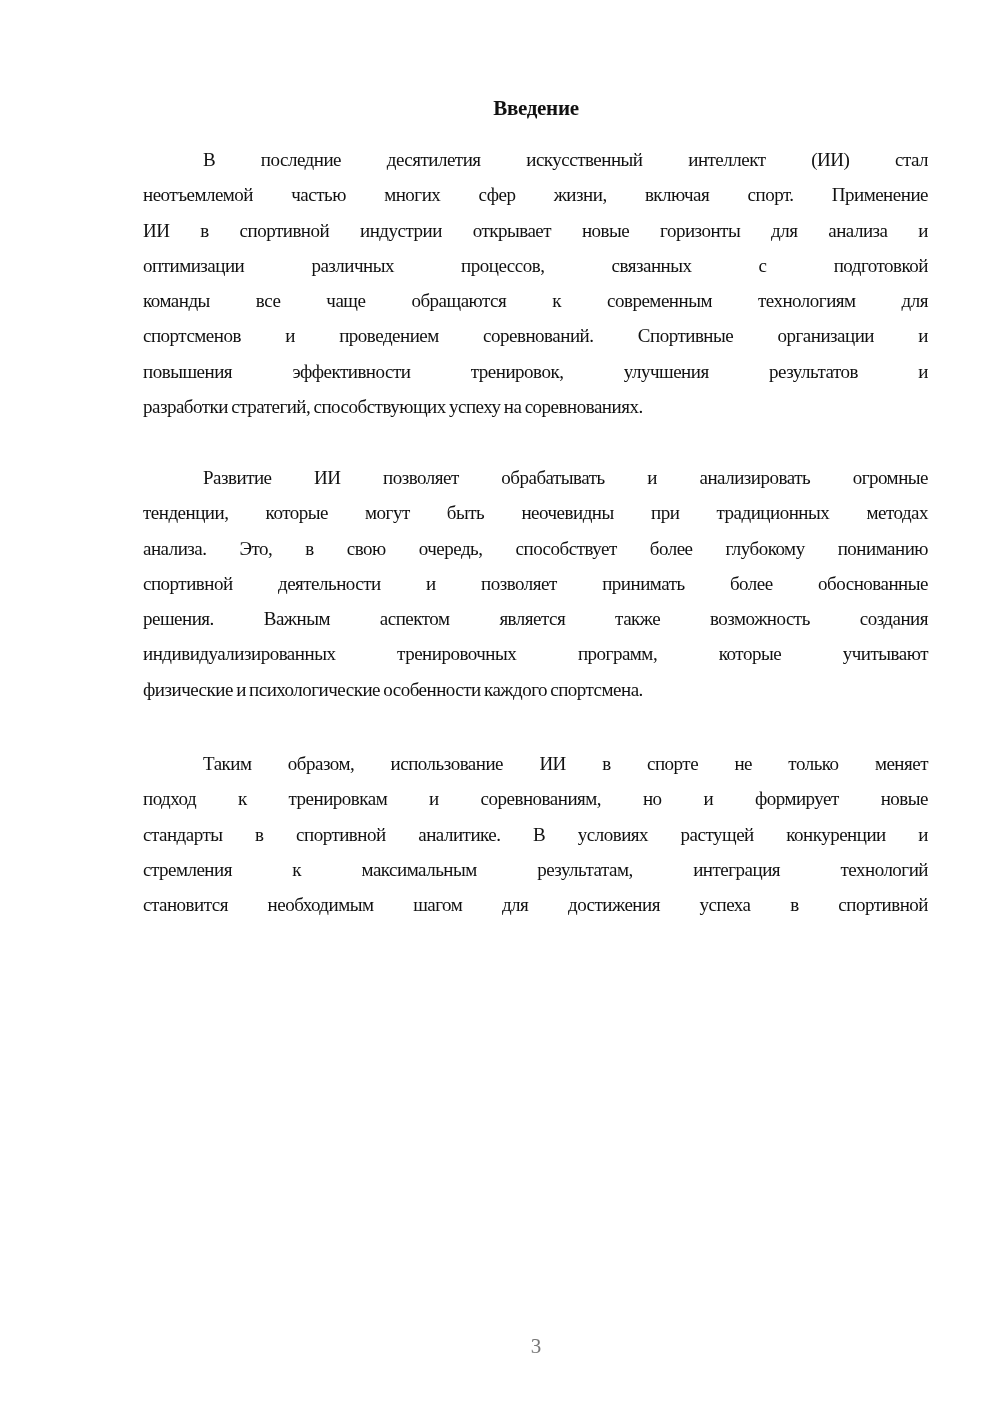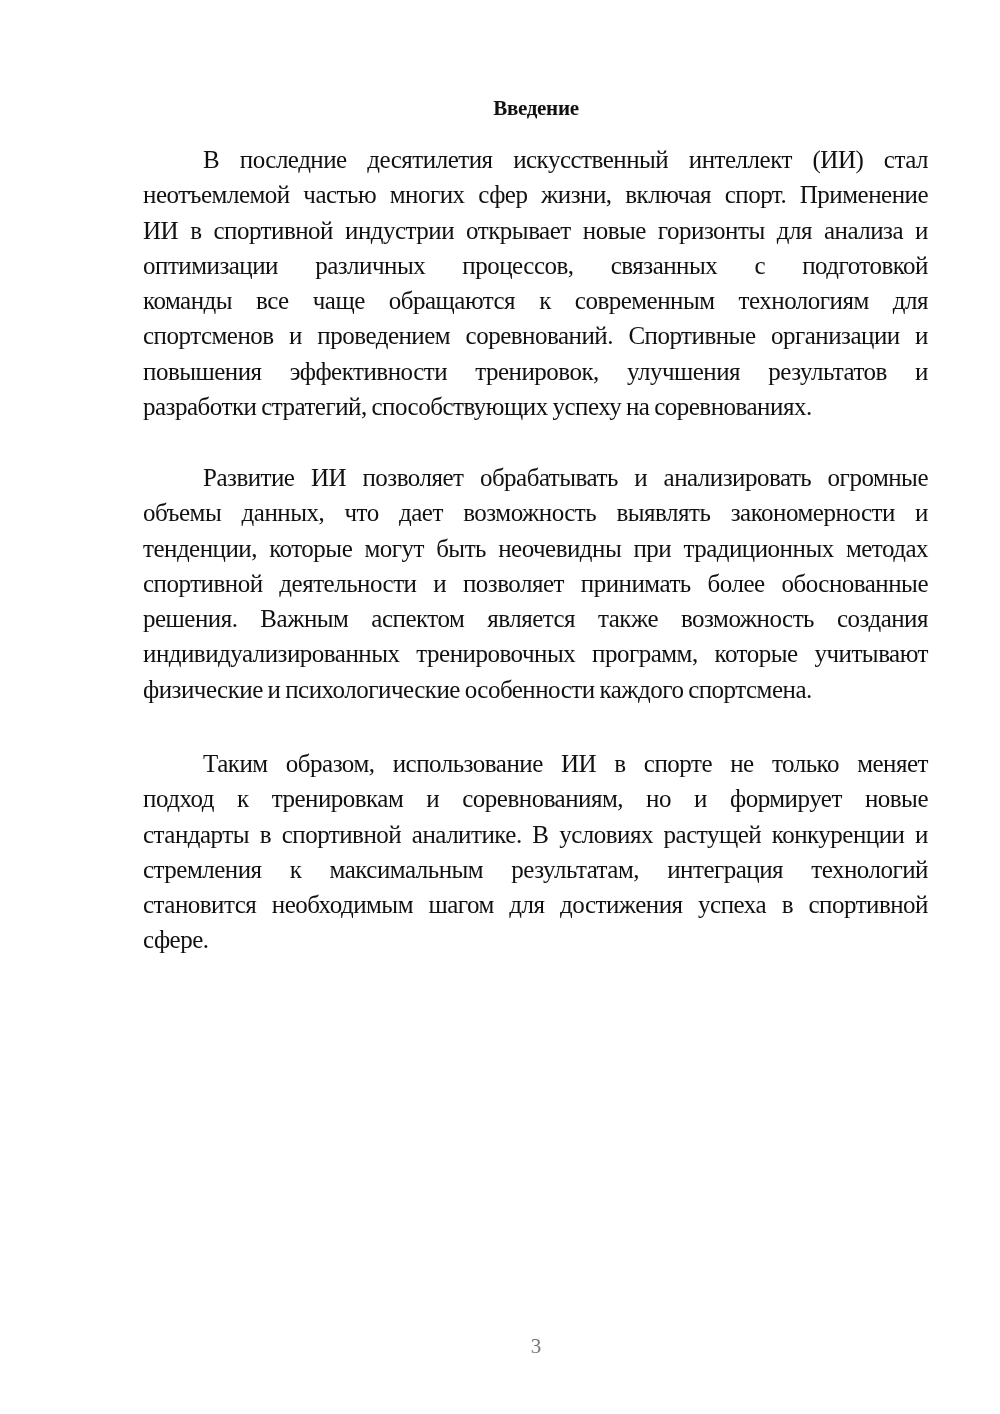--- a/index.html
+++ b/index.html
@@ -10,21 +10,21 @@
     font-family: "Liberation Serif", "DejaVu Serif", serif;
     text-decoration: underline;
   }
   .title {
     position: absolute; left: 0; width: 1072px; top: 96px;
     text-align: center; font-weight: bold; font-size: 21px; letter-spacing: -0.3px;
   }
   .para { position: absolute; left: 143px; width: 785px; }
   .line {
     display: block; height: 35.3px; line-height: 35.3px;
-    font-size: 25px; text-align: justify; text-align-last: justify;
+    font-size: 19px; text-align: justify; text-align-last: justify;
     white-space: nowrap; letter-spacing: -0.5px; word-spacing: -1px;
   }
   .line.first { text-indent: 60px; }
   .line.last { text-align-last: left; }
   .p1 { top: 142px; }
   .p2 { top: 460px; }
   .p3 { top: 746px; }
   .page-number {
     position: absolute; left: 0; width: 1072px; top: 1334px;
     text-align: center; font-size: 21px; color: #777777;
@@ -42,31 +42,30 @@
     <span class="line">ИИ в спортивной индустрии открывает новые горизонты для анализа и</span>
     <span class="line">оптимизации различных процессов, связанных с подготовкой</span>
     <span class="line">команды все чаще обращаются к современным технологиям для</span>
     <span class="line">спортсменов и проведением соревнований. Спортивные организации и</span>
     <span class="line">повышения эффективности тренировок, улучшения результатов и</span>
     <span class="line last">разработки стратегий, способствующих успеху на соревнованиях.</span>
   </div>
 
   <div class="para p2">
     <span class="line first">Развитие ИИ позволяет обрабатывать и анализировать огромные</span>
-    <span class="line">объемы данных, что дает возможность выявлять закономерности и</span>
     <span class="line">тенденции, которые могут быть неочевидны при традиционных методах</span>
+    <span class="line">анализа. Это, в свою очередь, способствует более глубокому пониманию</span>
     <span class="line">спортивной деятельности и позволяет принимать более обоснованные</span>
     <span class="line">решения. Важным аспектом является также возможность создания</span>
     <span class="line">индивидуализированных тренировочных программ, которые учитывают</span>
     <span class="line last">физические и психологические особенности каждого спортсмена.</span>
   </div>
 
   <div class="para p3">
     <span class="line first">Таким образом, использование ИИ в спорте не только меняет</span>
     <span class="line">подход к тренировкам и соревнованиям, но и формирует новые</span>
     <span class="line">стандарты в спортивной аналитике. В условиях растущей конкуренции и</span>
     <span class="line">стремления к максимальным результатам, интеграция технологий</span>
     <span class="line">становится необходимым шагом для достижения успеха в спортивной</span>
-    <span class="line last">сфере.</span>
   </div>
 
   <div class="page-number">3</div>
 </div>
 
 </body></html>

